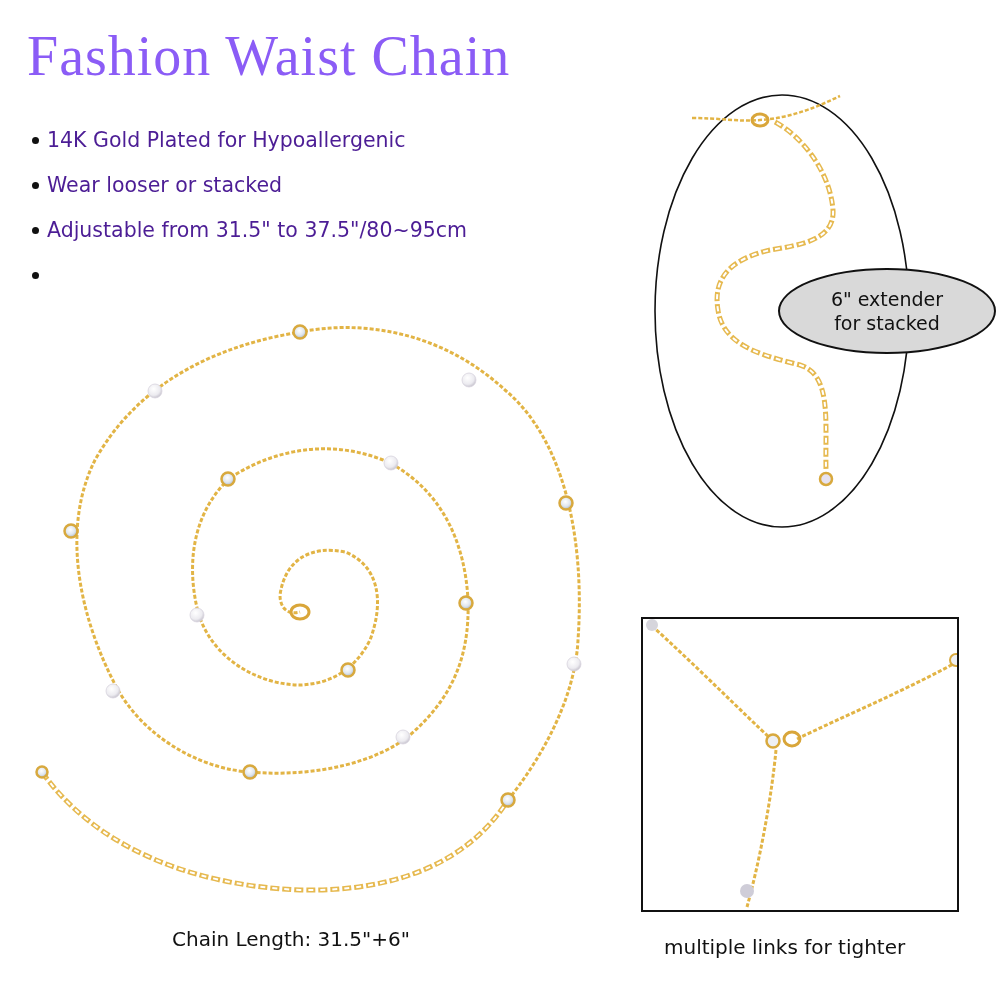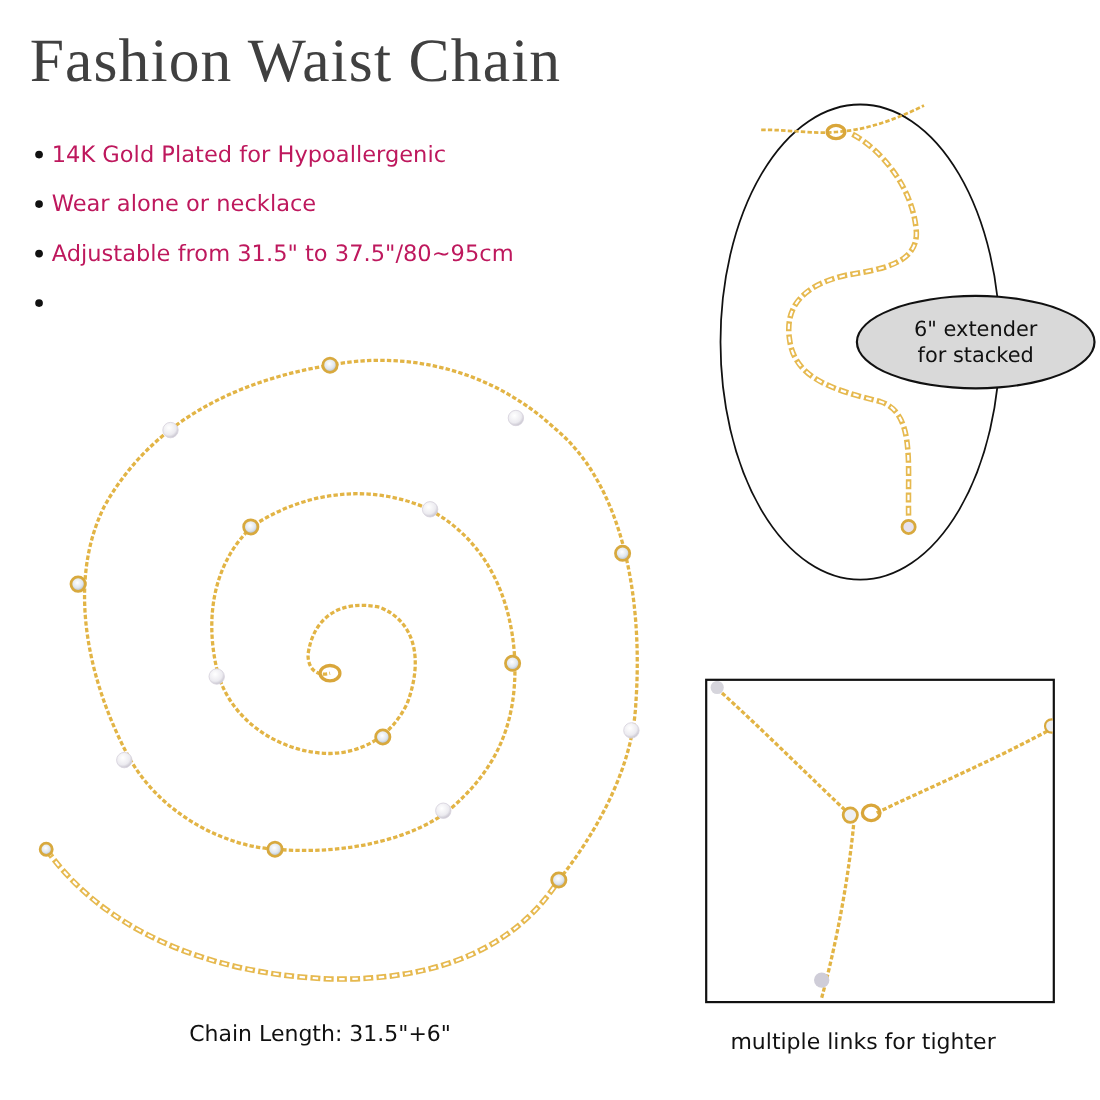--- a/index.html
+++ b/index.html
@@ -1,27 +1,27 @@
 <!DOCTYPE html>
 <html><head>
   <meta charset="utf-8">
   <style>
     html, body { margin: 0; padding: 0; background: #ffffff; }
     body { width: 1000px; height: 1000px; position: relative; overflow: hidden; }
     .title {
       position: absolute; left: 27px; top: 28px;
       font-family: "Liberation Serif", "DejaVu Serif", serif;
-      font-size: 56px; color: #404040; letter-spacing: 1px; line-height: 1;
+      font-size: 56px; color: #8b5cf6; letter-spacing: 1px; line-height: 1;
       margin: 0; font-weight: normal;
     }
     .features {
       position: absolute; left: 32px; top: 117px; margin: 0; padding: 0;
       list-style: none;
       font-family: "DejaVu Sans", "Liberation Sans", sans-serif;
-      font-size: 20.5px; color: #be185d;
+      font-size: 20.5px; color: #4c1d95;
     }
     .features li { height: 45px; line-height: 30px; display: flex; align-items: center; }
     .features li .bullet { display: inline-block; width: 7px; height: 7px; border-radius: 50%; background: #111; margin-right: 8px; margin-top: 2px; }
     .caption {
       position: absolute;
       font-family: "DejaVu Sans", "Liberation Sans", sans-serif;
       font-size: 20px; color: #111; white-space: nowrap;
     }
     .spiral { position: absolute; left: 0; top: 300px; width: 620px; height: 620px; }
     .extender-view { position: absolute; left: 650px; top: 80px; width: 350px; height: 460px; }
@@ -43,21 +43,21 @@
 
 <h1 class="title">Fashion Waist Chain</h1>
 
 <ul class="features">
   <li>
       <span class="bullet"></span>
       <span>14K Gold Plated for Hypoallergenic</span>
     </li>
   <li>
       <span class="bullet"></span>
-      <span>Wear alone or necklace</span>
+      <span>Wear looser or stacked</span>
     </li>
   <li>
       <span class="bullet"></span>
       <span>Adjustable from 31.5" to 37.5"/80~95cm</span>
     </li>
   <li>
       <span class="bullet"></span>
     </li>
 </ul>
 

